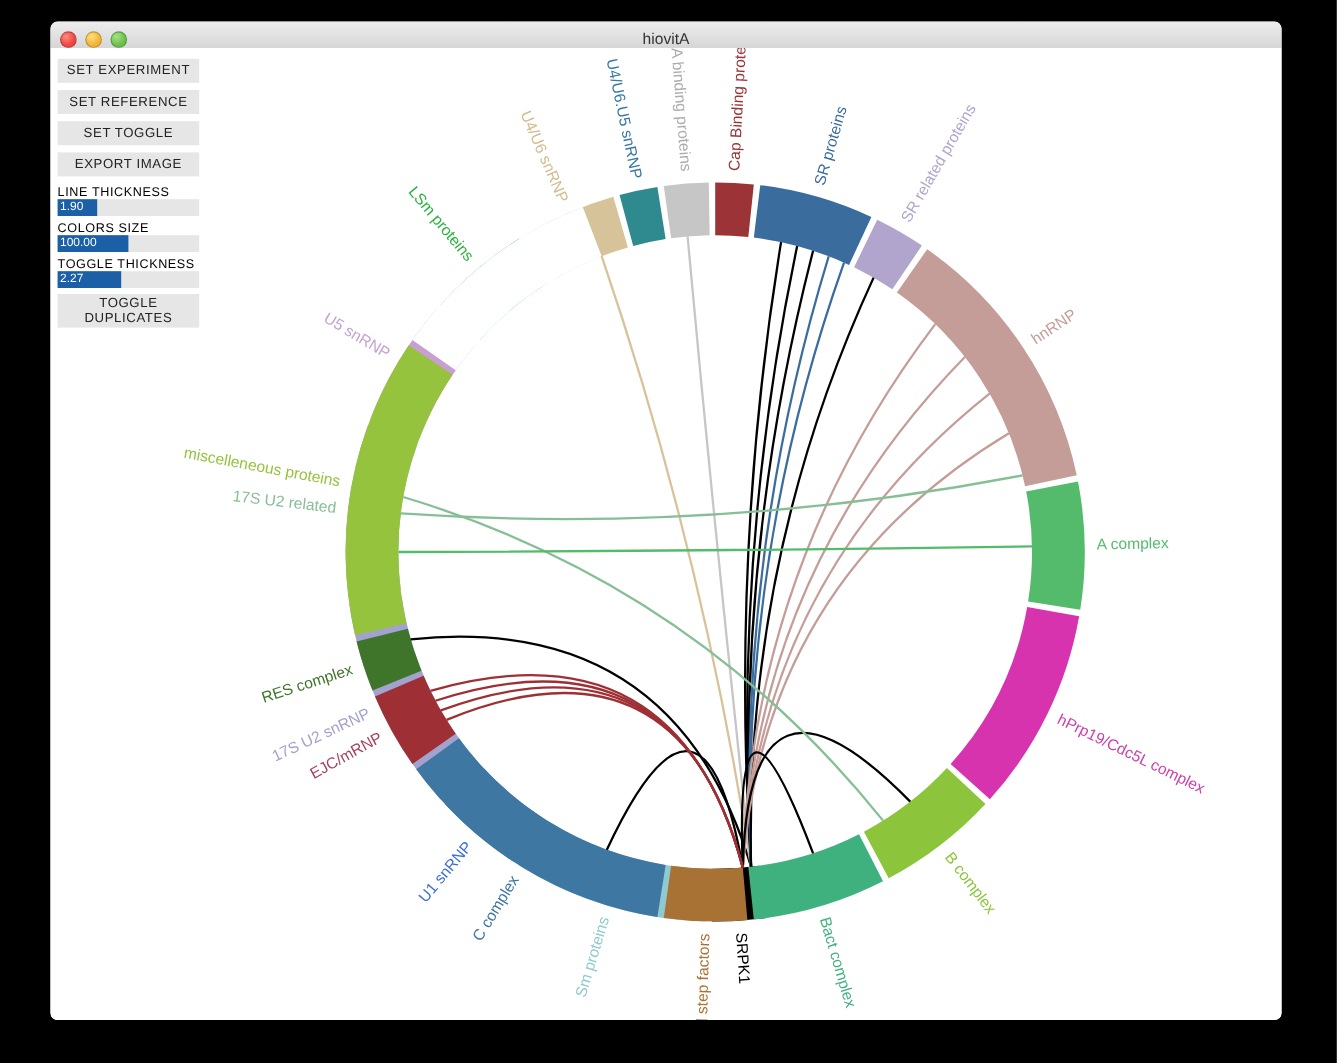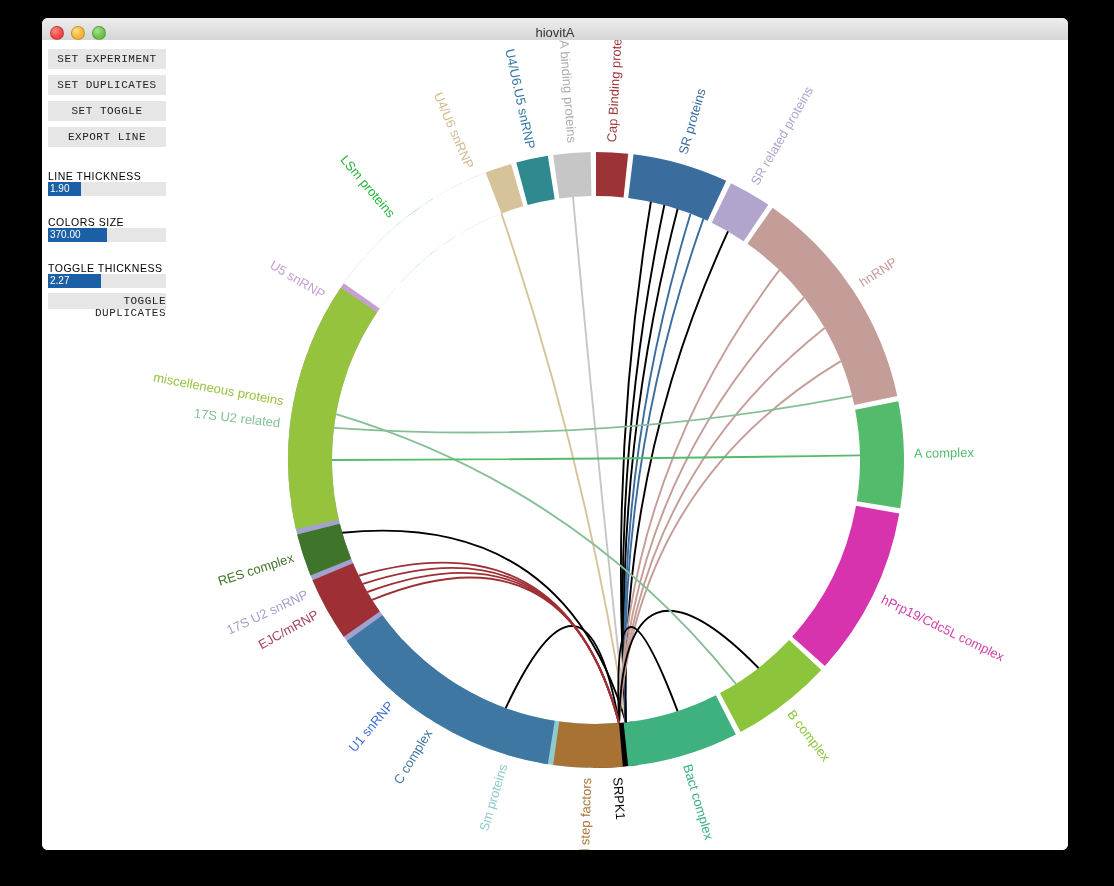--- a/index.html
+++ b/index.html
@@ -64,37 +64,37 @@
     top: 6px;
     width: 118px;
     text-align: center;
   }
   .btn {
     background: #e6e6e6;
     border: 0;
     width: 100%;
     height: 20px;
     margin: 3px 0;
-    font-family: Liberation Mono, monospace;
+    font-family: Liberation Sans, sans-serif;
     font-size: 11px;
     font-stretch: condensed;
     letter-spacing: 0.5px;
     color: #222;
     cursor: pointer;
     padding: 0;
   }
-  .btn.dup { height: 16px; line-height: 1.1; padding: 2px 0; text-align: right; }
+  .btn.dup { height: 28px; line-height: 1.1; padding: 2px 0; }
   .ctrl-label {
     font-family: "Arial Narrow", Arial, sans-serif;
     font-size: 10.5px;
     font-stretch: condensed;
     letter-spacing: 0.5px;
     text-align: left;
     color: #000;
-    margin-top: 20px;
+    margin-top: 4px;
   }
   .slider {
     position: relative;
     width: 100%;
     height: 14px;
     background: #e6e6e6;
     margin-bottom: 2px;
     text-align: left;
     text-decoration: underline;
   }
@@ -128,34 +128,34 @@
       <div class="light yellow"></div>
       <div class="light green"></div>
     </div>
     <div class="title">hiovitA</div>
   </div>
 
   <div class="content">
 
     <div class="sidebar">
       <button class="btn">SET EXPERIMENT</button>
-      <button class="btn">SET DUPLICATES</button>
+      <button class="btn">SET REFERENCE</button>
       <button class="btn">SET TOGGLE</button>
-      <button class="btn">EXPORT LINE</button>
+      <button class="btn">EXPORT IMAGE</button>
 
       <div class="ctrl-label">LINE THICKNESS</div>
       <div class="slider">
         <div class="fill" style="width: 28%;"></div>
         <div class="val">1.90</div>
       </div>
 
       <div class="ctrl-label">COLORS SIZE</div>
       <div class="slider">
         <div class="fill" style="width: 50%;"></div>
-        <div class="val">370.00</div>
+        <div class="val">100.00</div>
       </div>
 
       <div class="ctrl-label">TOGGLE THICKNESS</div>
       <div class="slider">
         <div class="fill" style="width: 45%;"></div>
         <div class="val">2.27</div>
       </div>
 
       <button class="btn dup" style="white-space:pre-line;">TOGGLE
 DUPLICATES</button>

